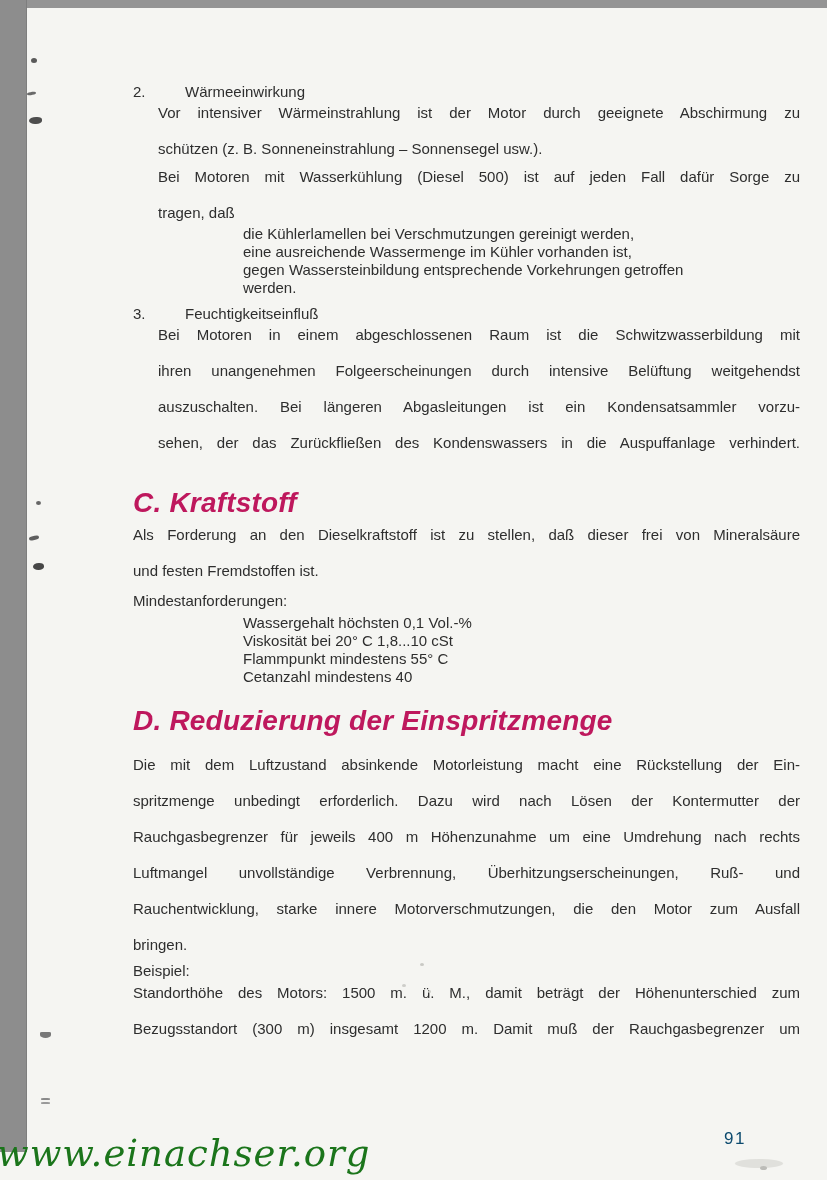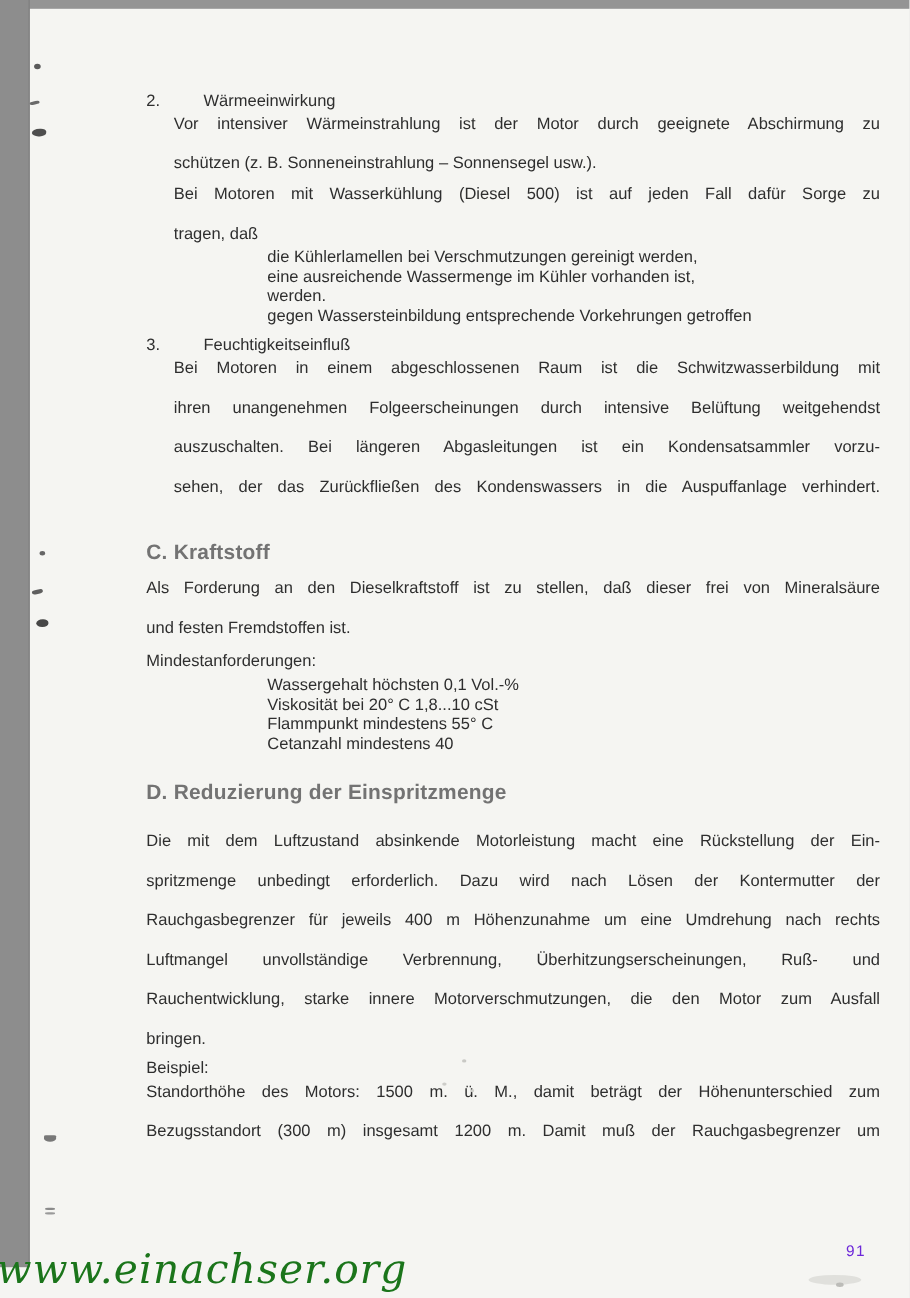--- a/index.html
+++ b/index.html
@@ -23,25 +23,25 @@
   .item-number{flex:0 0 25px;width:25px;line-height:18px;}
   .item-body{flex:1;min-width:0;}
   .item-title{line-height:18px;margin-left:27px;}
   .item-title + .pblock{margin-top:3px;}
   .item-body .pblock.gap{margin-top:10px;}
   .item-body .pblock.gap.indent{margin-top:3px;}
   .item-body .pblock.indent{margin-left:85px;}
   .col > .pblock.indent{margin-left:110px;}
 
   .heading{
-    font-size:19px;font-weight:bold;line-height:26px;color:#737373;letter-spacing:.2px;
+    font-size:28px;font-weight:bold;line-height:26px;color:#be185d;letter-spacing:.2px;font-style:italic;
   }
 
   .page-number{
-    position:absolute;left:769px;top:1129px;font-size:14px;color:#6d28d9;letter-spacing:1.5px;
+    position:absolute;left:724px;top:1129px;font-size:17px;color:#0c4a6e;letter-spacing:1.5px;
   }
   .watermark{
     position:absolute;left:-3px;top:1134px;
     font-family:"DejaVu Serif",serif;font-style:italic;
     font-size:37px;line-height:40px;color:#1b751b;letter-spacing:1px;
   }
 
   
   .speck{position:absolute;border-radius:50%;}
   .sp1{left:31px;top:58px;width:6px;height:5px;background:#5a5a5a;}
@@ -74,22 +74,22 @@
             <div class="line j">Vor intensiver Wärmeinstrahlung ist der Motor durch geeignete Abschirmung zu</div>
             <div class="line">schützen (z. B. Sonneneinstrahlung – Sonnensegel usw.).</div>
           </div>
           <div class="pblock gap">
             <div class="line j">Bei Motoren mit Wasserkühlung (Diesel 500) ist auf jeden Fall dafür Sorge zu</div>
             <div class="line">tragen, daß</div>
           </div>
           <div class="pblock indent gap">
             <div class="line">die Kühlerlamellen bei Verschmutzungen gereinigt werden,</div>
             <div class="line">eine ausreichende Wassermenge im Kühler vorhanden ist,</div>
+            <div class="line">gegen Wassersteinbildung entsprechende Vorkehrungen getroffen</div>
             <div class="line">werden.</div>
-            <div class="line">gegen Wassersteinbildung entsprechende Vorkehrungen getroffen</div>
           </div>
         </div>
       </div>
       <div class="numbered" style="margin-top: 8px;">
         <div class="item-number">3.</div>
         <div class="item-body">
           <div class="line item-title">Feuchtigkeitseinfluß</div>
           <div class="pblock">
             <div class="line j">Bei Motoren in einem abgeschlossenen Raum ist die Schwitzwasserbildung mit</div>
             <div class="line j">ihren unangenehmen Folgeerscheinungen durch intensive Belüftung weitgehendst</div>

